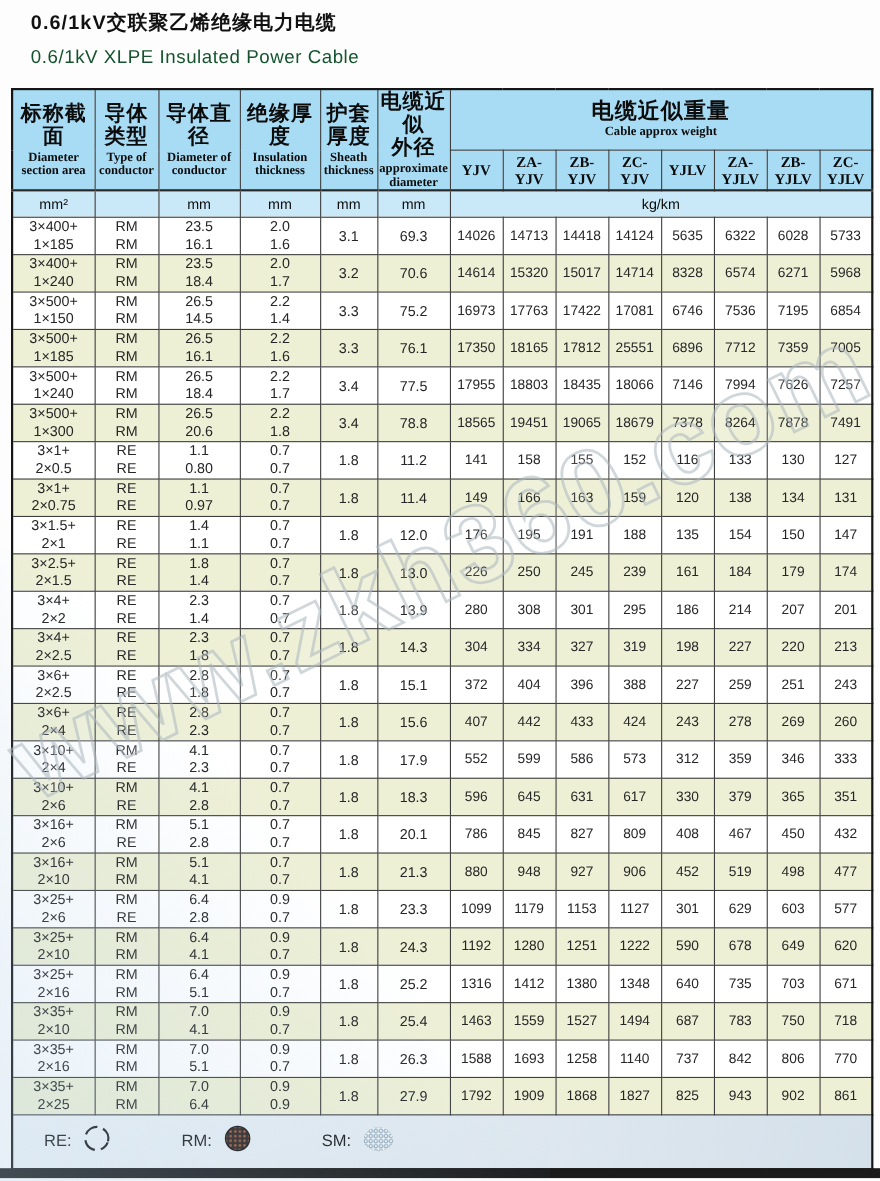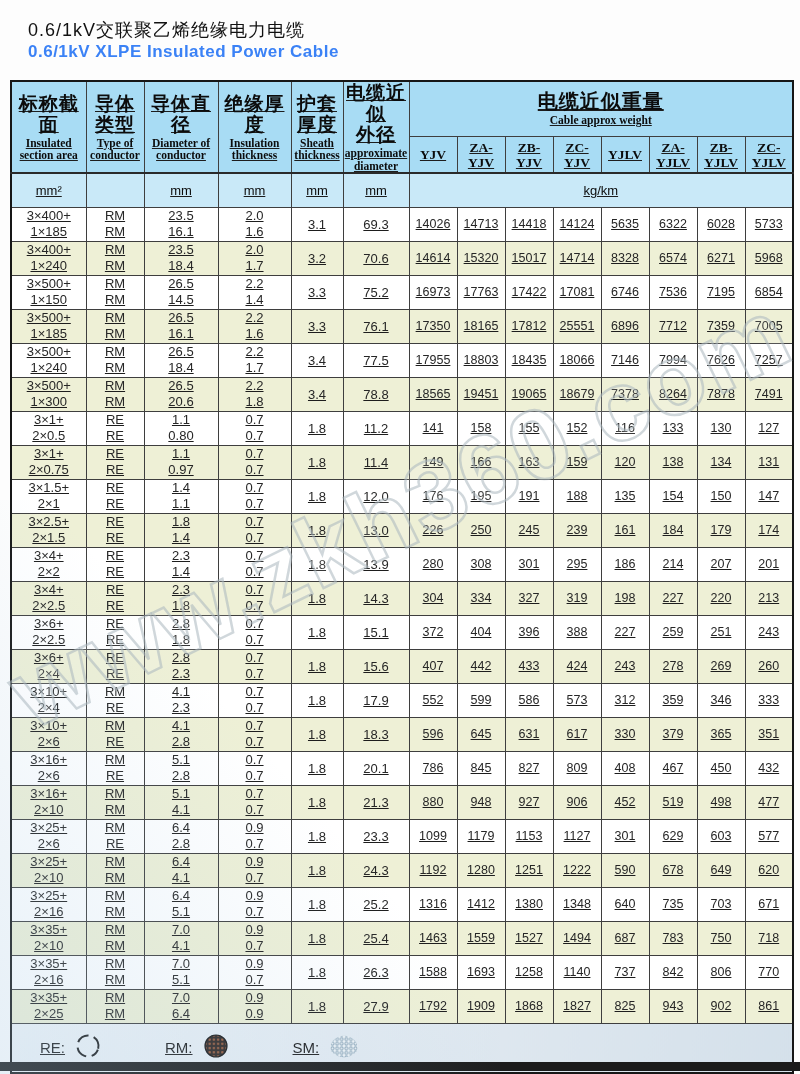--- a/index.html
+++ b/index.html
@@ -5,39 +5,38 @@
   * { margin:0; padding:0; box-sizing:border-box; }
   html,body { width:800px; height:1074px; }
   body {
     position:relative;
     background:#fdfdfd;
     font-family:"Liberation Sans", sans-serif;
     overflow:hidden;
     color:#1d1d1d;
   }
   .title-zh {
-    position:absolute; left:28px; top:18px;
-    font-size:18px; font-weight:normal; letter-spacing:1px;
+    position:absolute; left:28px; top:8px;
+    font-size:18px; font-weight:bold; letter-spacing:1px;
     color:#111;
   }
   .title-en {
     position:absolute; left:28px; top:42px;
-    font-size:17px; color:#3b82f6; letter-spacing:0.5px;font-weight:bold;
+    font-size:17px; color:#14532d; letter-spacing:0.5px;
   }
   table.spec {
     position:absolute; left:10px; top:80px;
     width:782px; border-collapse:collapse; table-layout:fixed;
     border:2px solid #161616;
-    text-decoration:underline;
   }
   th, td { border:1px solid #3e3e3e; text-align:center; vertical-align:middle; padding:0; }
   thead th { background:var(--header-blue); color:#0c0c0c; }
   thead tr.h-main { height:52px; }
   thead tr.h-sub  { height:34px; }
-  thead tr.unit-row { height:34px; }
+  thead tr.unit-row { height:24px; }
   .h-zh {
     font-family:"Liberation Serif", serif; font-weight:bold;
     font-size:19px; line-height:21px; white-space:pre-line; letter-spacing:1px;
   }
   .wt .h-zh { font-size:20px; }
   .h-en {
     font-family:"Liberation Serif", serif; font-weight:bold;
     font-size:11.5px; line-height:12.5px; margin-top:2px;
   }
   .h-sub th {
@@ -101,21 +100,21 @@
       <col style="width:48px">
     <col style="width:48px">
       <col style="width:48px">
       <col style="width:48px">
       <col style="width:48px">
   </colgroup>
   <thead>
     <tr class="h-main">
       <th rowspan="2">
         <div class="h-zh">标称截面</div>
-        <div class="h-en">Insulated section area</div>
+        <div class="h-en">Diameter section area</div>
       </th>
       <th rowspan="2">
         <div class="h-zh">导体类型</div>
         <div class="h-en">Type of conductor</div>
       </th>
       <th rowspan="2">
         <div class="h-zh">导体直径</div>
         <div class="h-en">Diameter of conductor</div>
       </th>
       <th rowspan="2">

